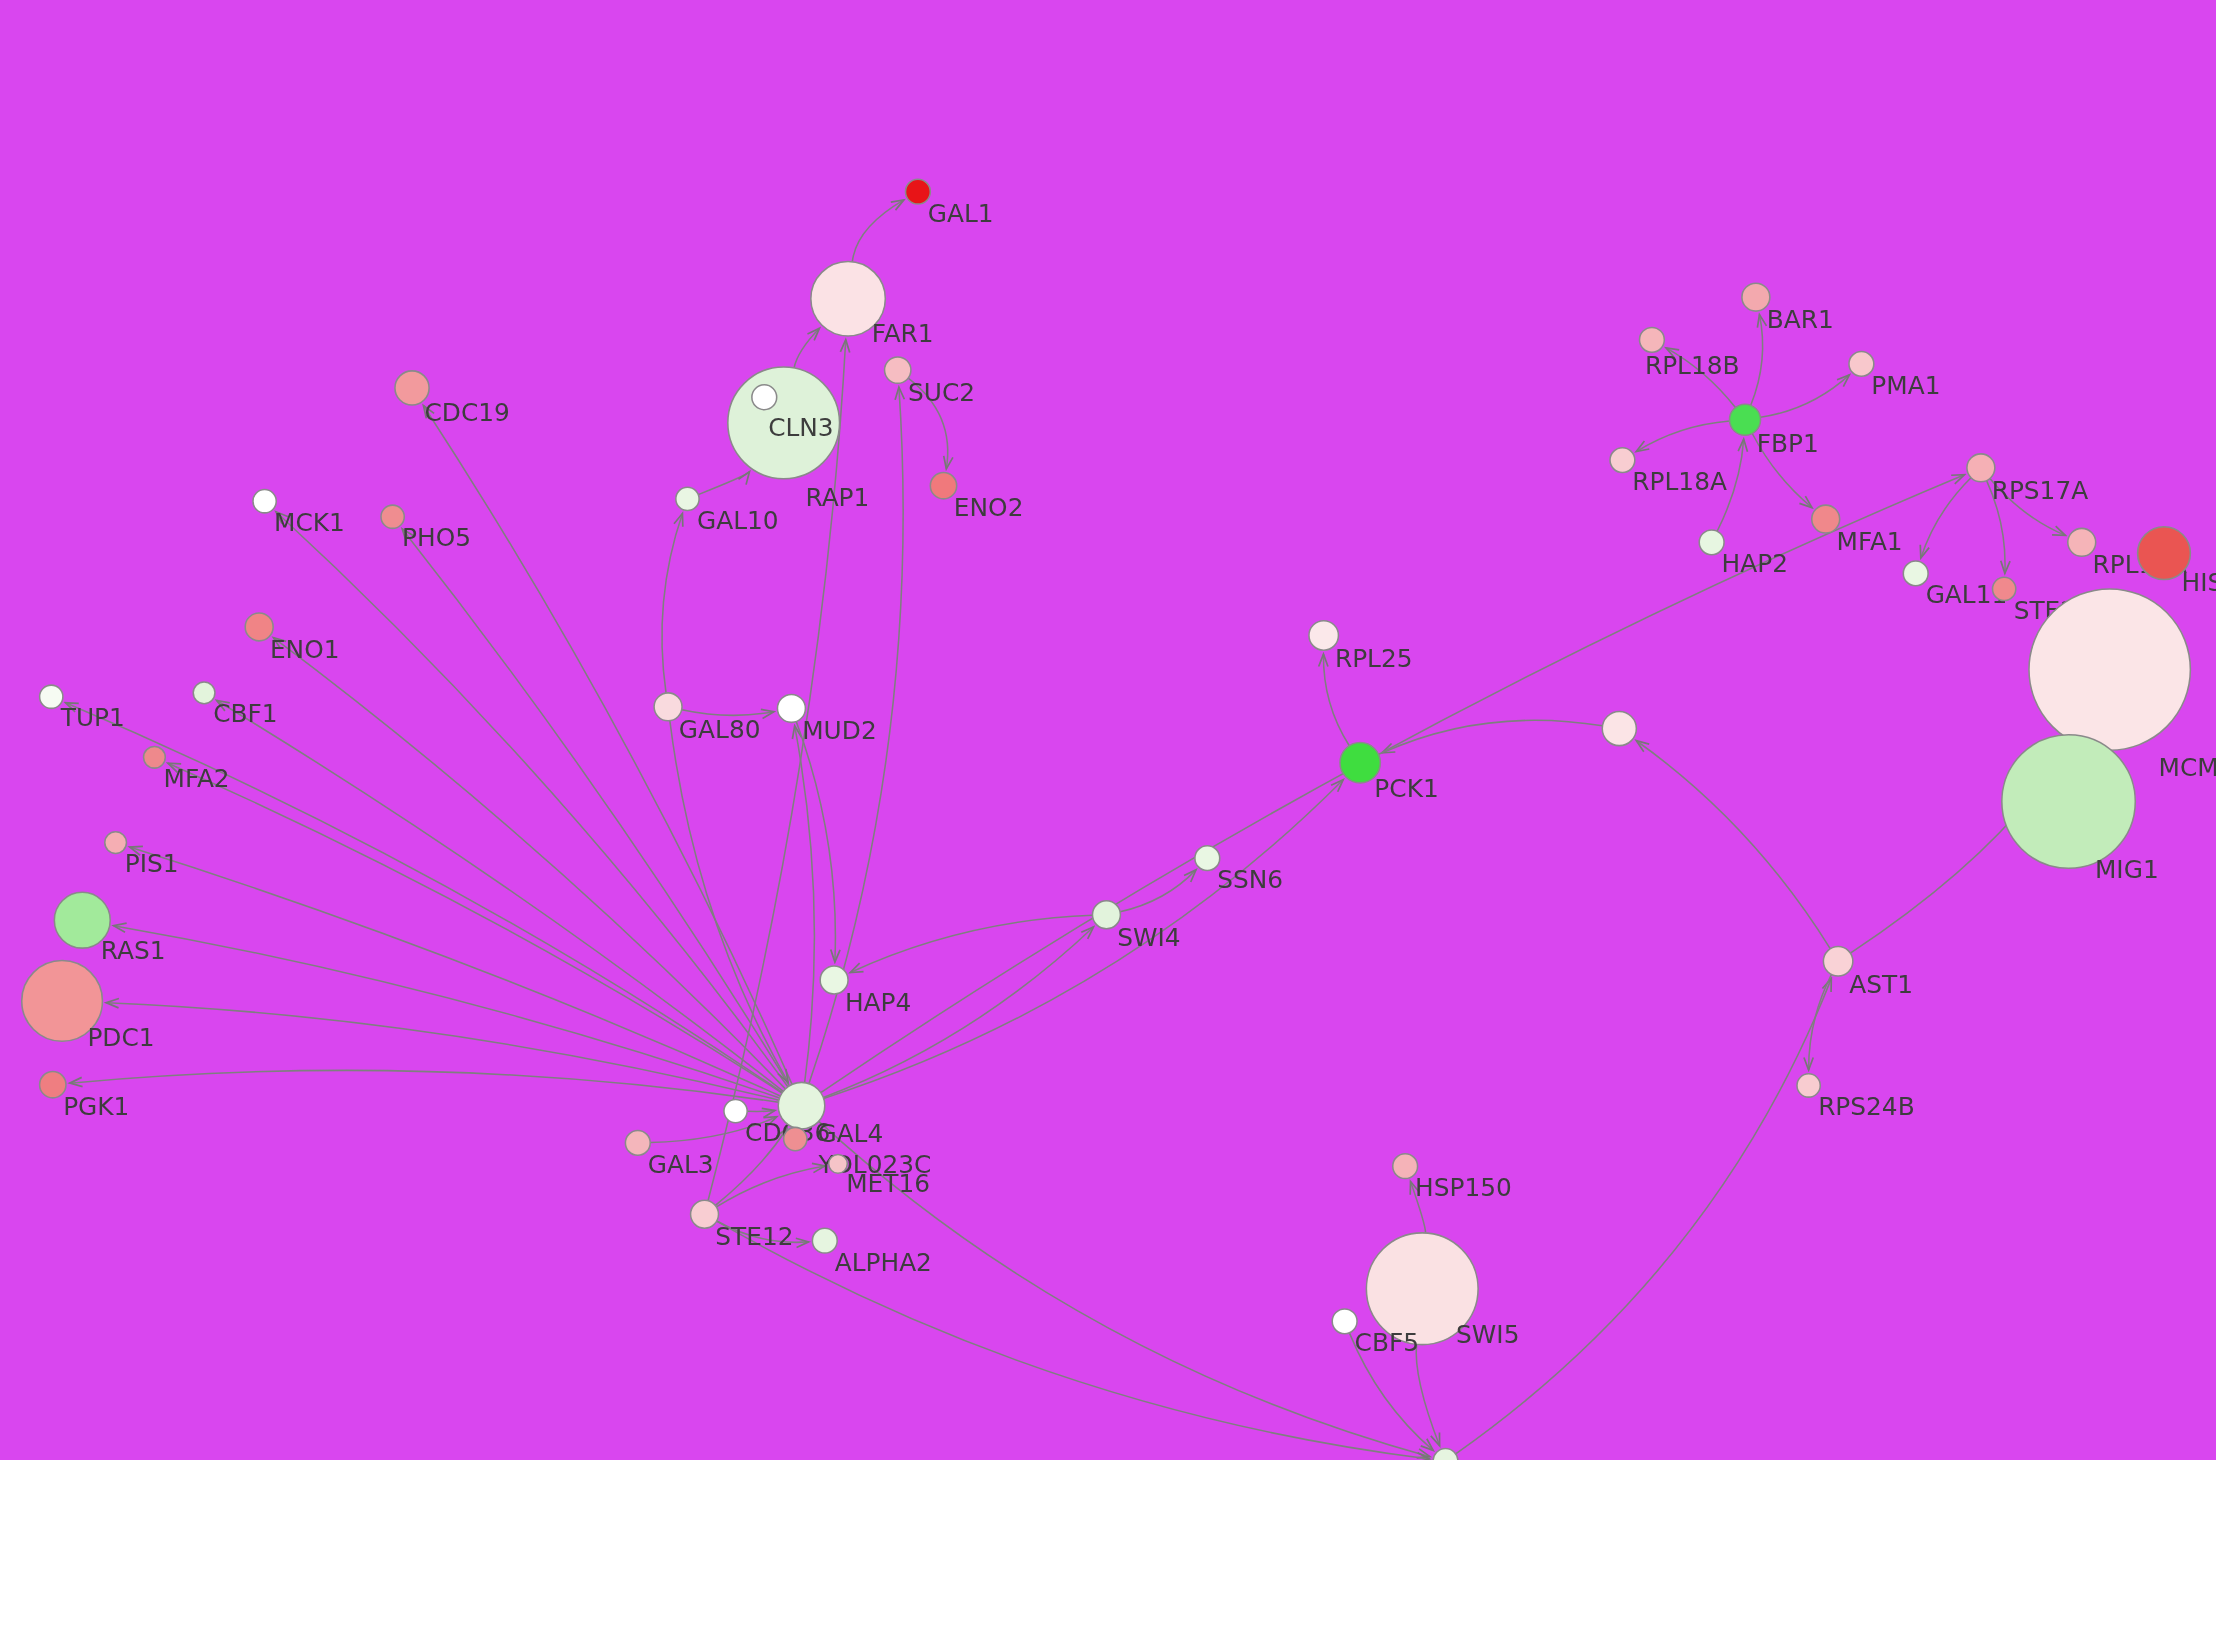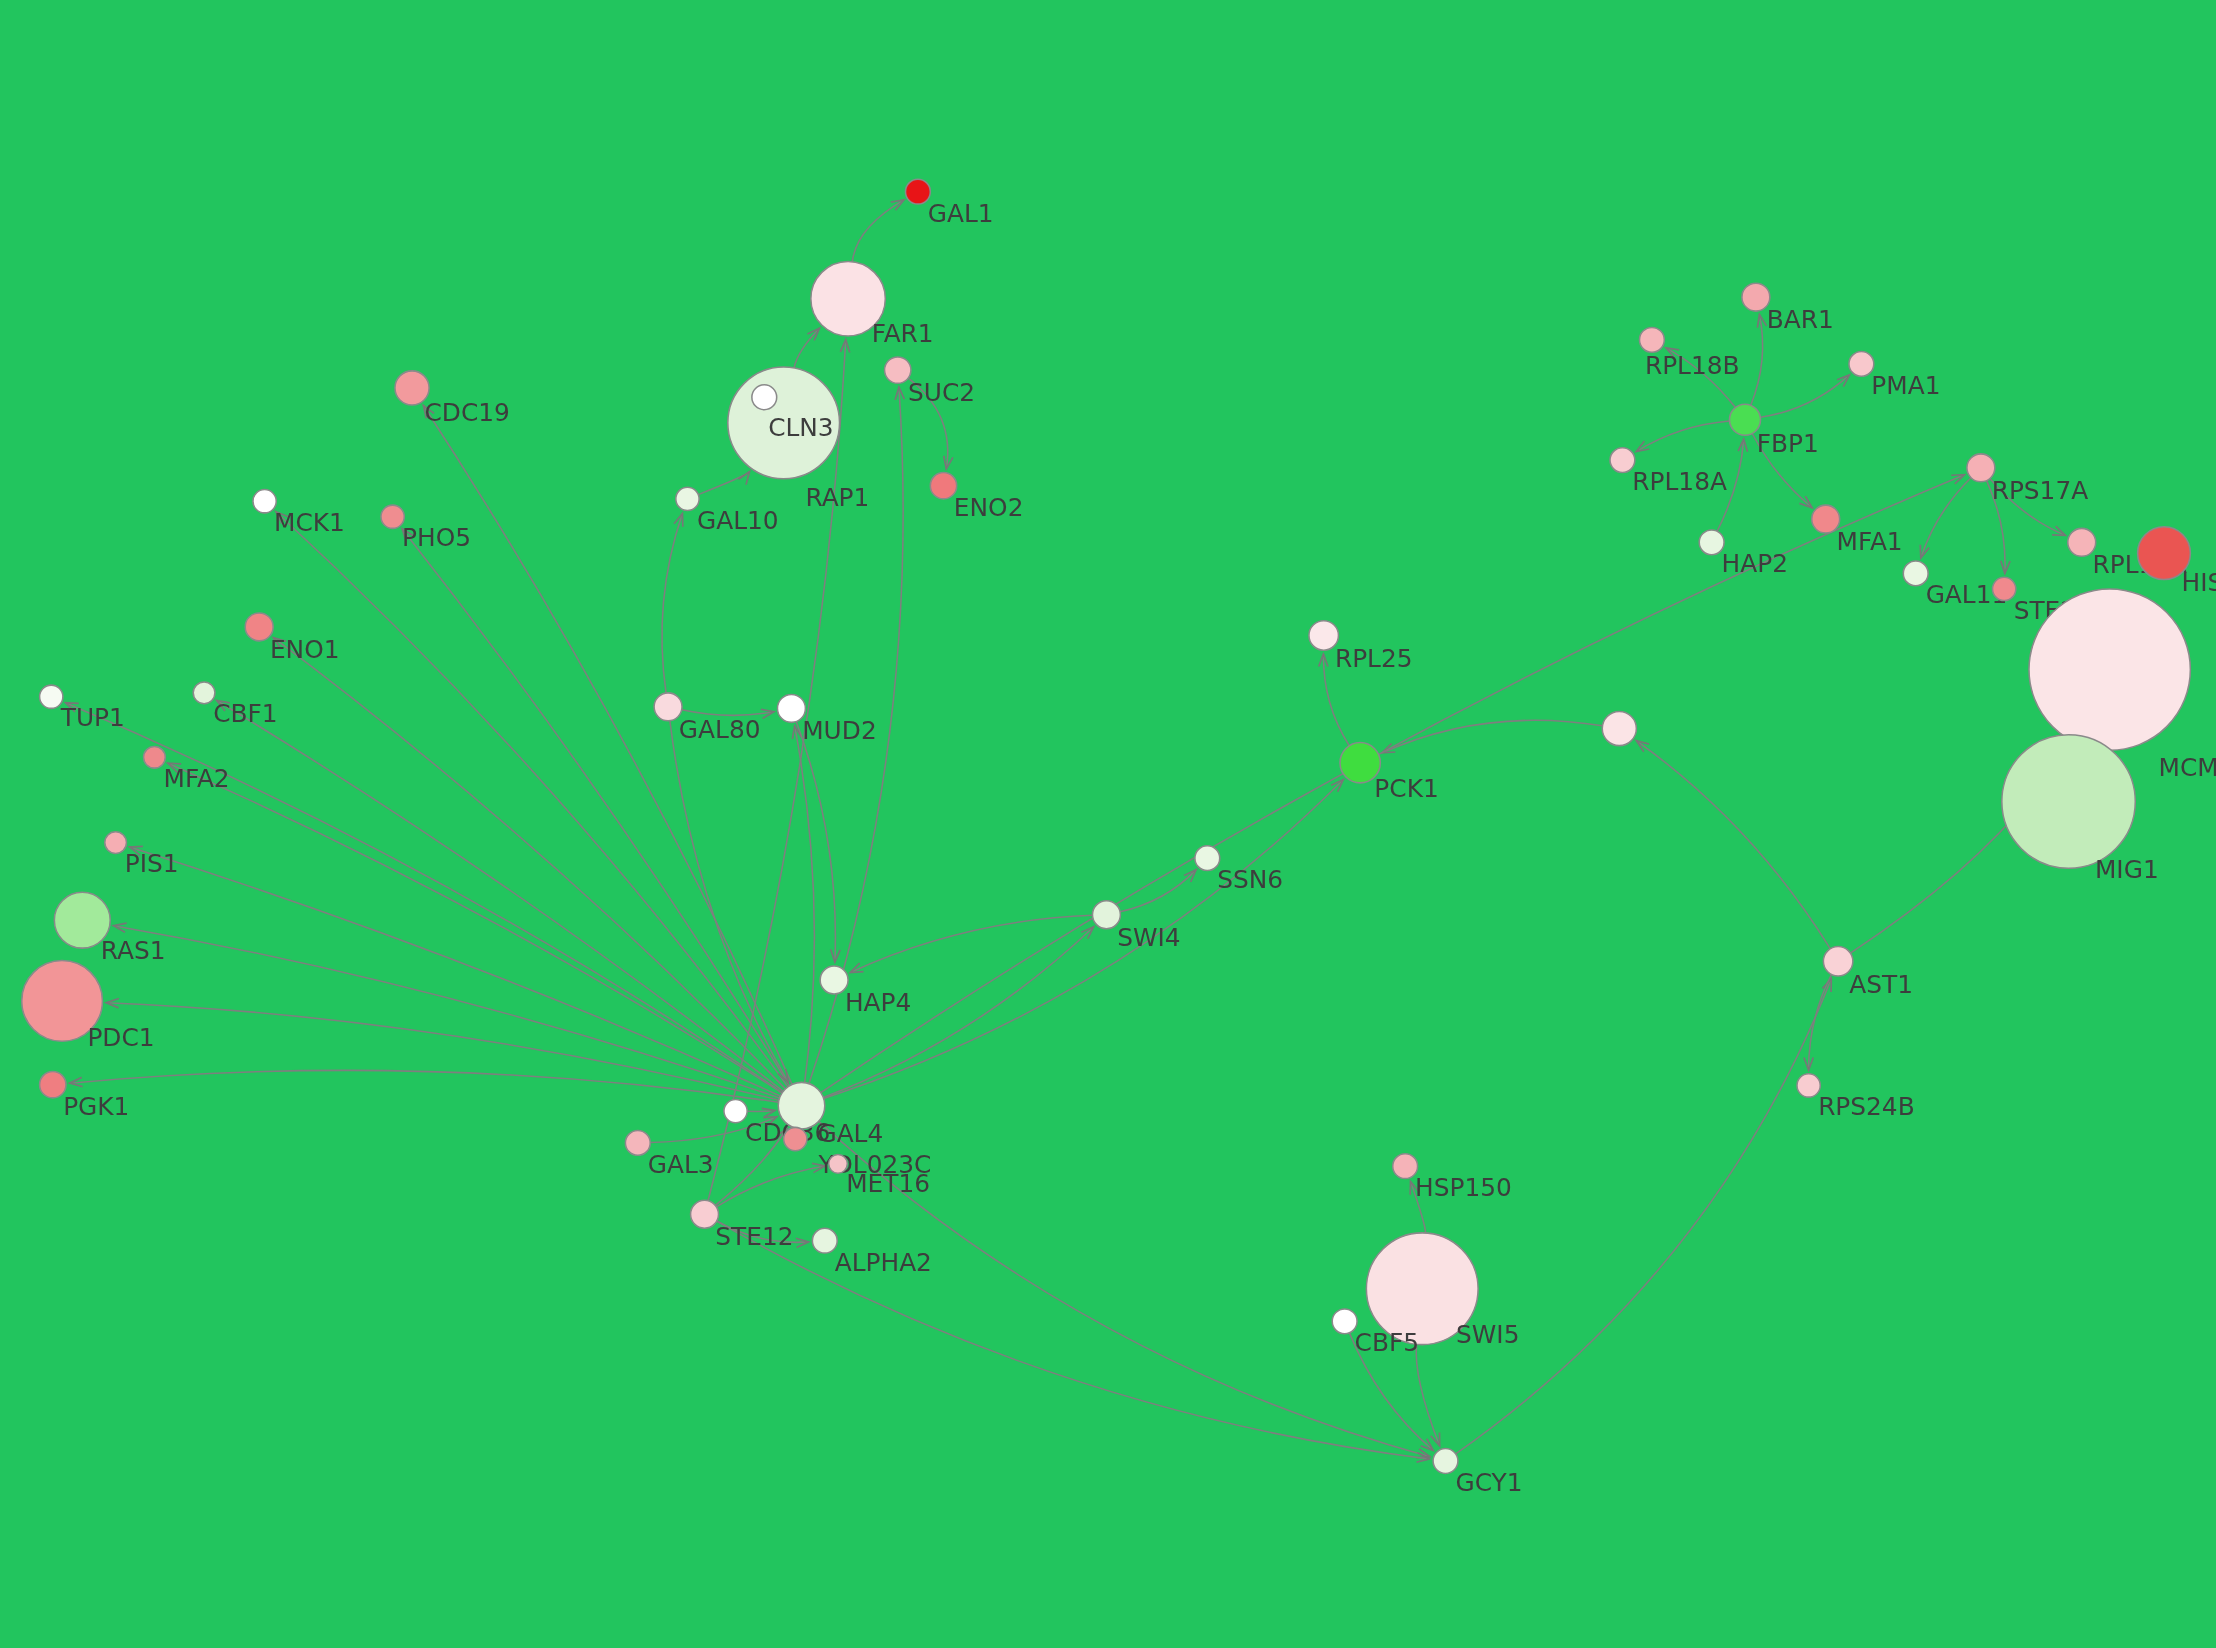--- a/index.html
+++ b/index.html
@@ -1,16 +1,16 @@
 <!DOCTYPE html>
 <html style="font-size:12.4px"><head>
 <meta charset="utf-8">
 <style>
   html,body{margin:0;padding:0;background:#ffffff;}
-  #canvas{width:2216px;height:1648px;position:relative;background:#22c55e;overflow:hidden;}
+  #canvas{width:2216px;height:1460px;position:relative;background:#d946ef;overflow:hidden;}
   svg{display:block;}
   .edge{fill:none;stroke:#7f7f7f;stroke-width:2;}
   .node{stroke:#8a8a8a;stroke-width:2;}
   .node-label{font-family:"DejaVu Sans",sans-serif;font-size:32px;fill:#3d3d3d;}
 </style>
 </head>
 <body>
 
 <div id="canvas">
   <svg id="network-svg" width="2216" height="1648" viewBox="0 0 2856 2124" xmlns="http://www.w3.org/2000/svg">

